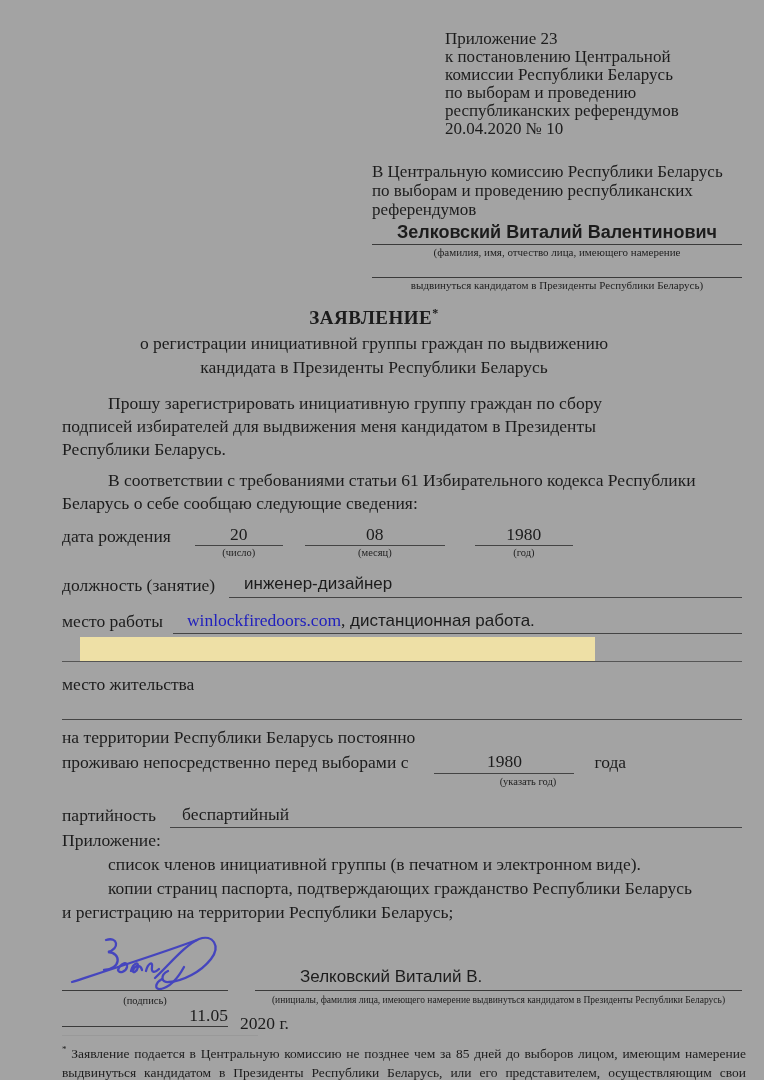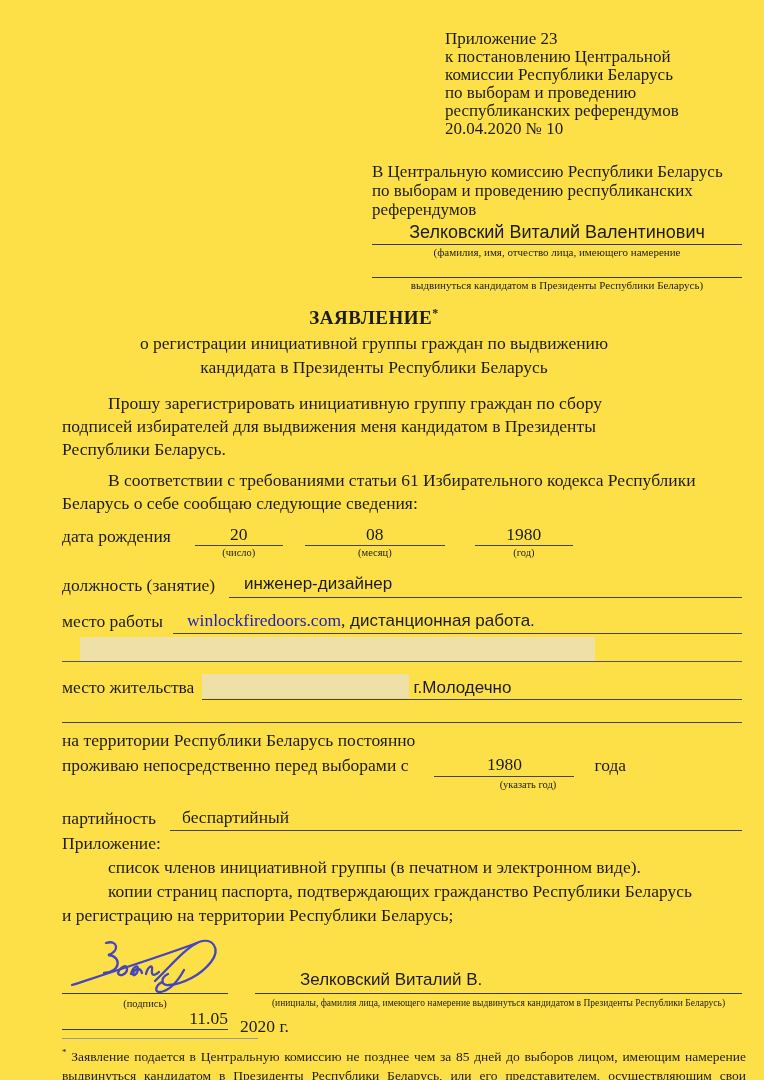--- a/index.html
+++ b/index.html
@@ -1,19 +1,19 @@
 <!DOCTYPE html>
 <html><head>
 <meta charset="utf-8">
 <style>
   html,body{margin:0;padding:0;background:#888;}
   .page{
     position:relative;
     width:764px;height:1080px;
-    background:#fde047;
+    background:#a3a3a3;
     color:#1c1c1c;
     font-family:"Liberation Serif", serif;
     font-size:17.5px;
     box-sizing:border-box;
     padding:30px 22px 0 62px;
     overflow:hidden;
   }
   .pre{white-space:pre-line;}
 
   
@@ -23,20 +23,21 @@
   .addressee{margin-top:24px;margin-left:310px;font-size:17px;line-height:19px;}
 
   
   .name-field{margin-left:310px;margin-top:3px;}
   .name-line{
     border-bottom:1.5px solid #3a3a3a;
     text-align:center;
     font-family:"Liberation Sans", sans-serif;
     font-size:18px;
     padding-bottom:1px;
+    font-weight:bold;
   }
   .small-cap{font-size:11px;text-align:center;line-height:13px;color:#222;}
   .blank-line{height:12px;border-bottom:1.5px solid #3a3a3a;margin-top:6px;}
   .name-field .small-cap{margin-top:1px;}
 
   
   .title-wrap{width:624px;text-align:center;margin-top:14px;}
   .doc-title{font-size:19px;font-weight:bold;letter-spacing:.5px;}
   .doc-title sup{font-size:12px;}
   .doc-subtitle{font-size:17.5px;line-height:24px;margin-top:2px;}
@@ -168,21 +169,20 @@
     <div class="flabel">место работы</div>
     <div class="fline"><span class="work-link">winlockfiredoors.com</span><span>,</span><span class="sansval">&nbsp;<span>дистанционная работа.</span></span></div>
   </div>
 
   <div class="redact-cont">
     <div class="redact1"></div>
   </div>
 
   <div class="frow row-home">
     <div class="flabel">место жительства</div>
-    <div class="fline"><span class="redact2"></span><span class="sansval">г.Молодечно</span></div>
   </div>
 
   <div class="full-blank"></div>
 
   <div class="residency">
     <div>на территории Республики Беларусь постоянно</div>
     <div class="resid-line2">
       <div>проживаю непосредственно перед выборами с</div>
       <div class="yfld">1980</div>
       <div class="ysuffix">года</div>

